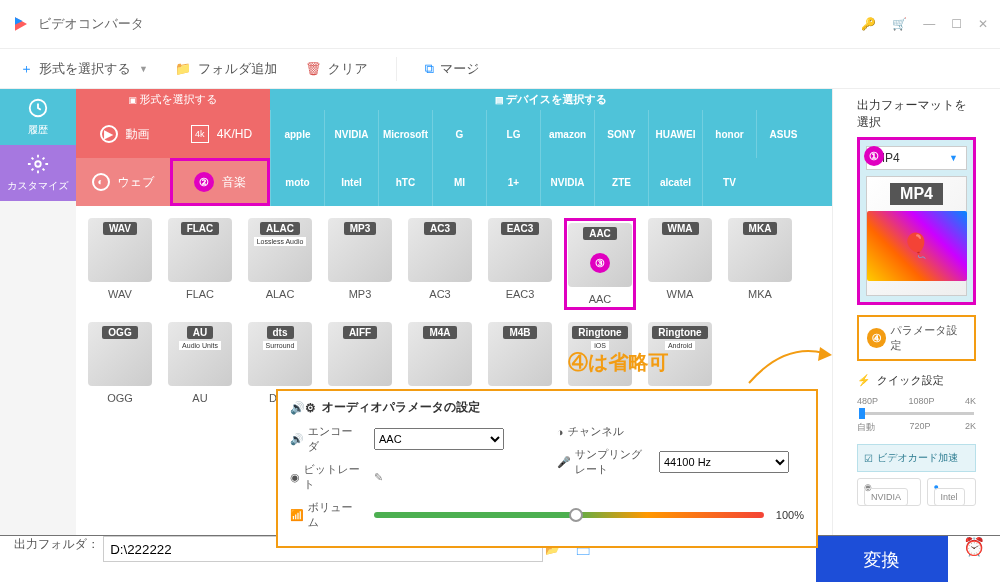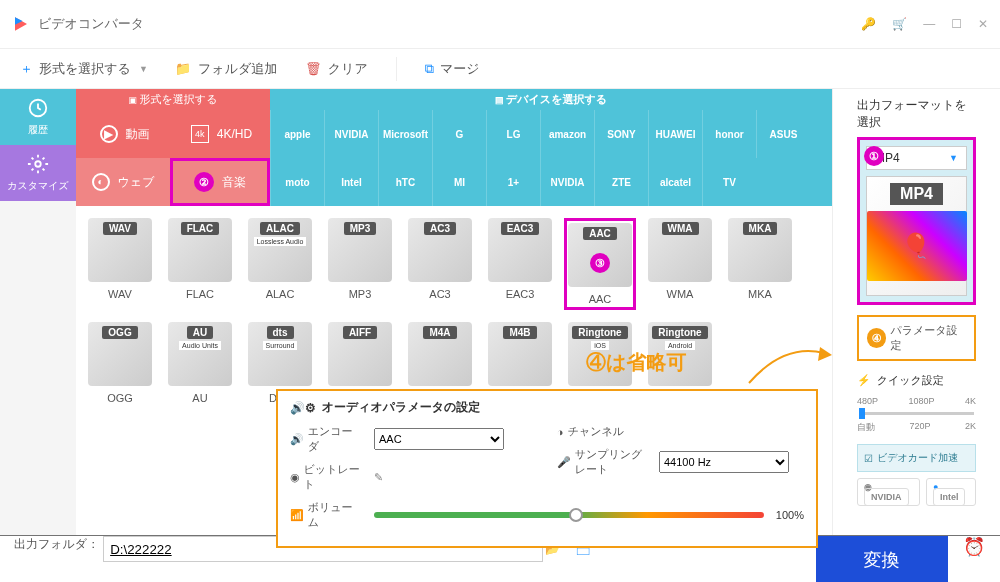--- a/index.html
+++ b/index.html
@@ -63,25 +63,25 @@
 .format-preview .mp4-box .tag { background: #555; color: #fff; font-weight: bold; padding: 2px 10px; font-size: 16px; }
 .format-preview .mp4-box .thumb { margin-top: 6px; width: 100px; height: 70px; background: linear-gradient(45deg, #ffcc00, #ff6600, #cc00ff, #0088ff); border-radius: 2px; display: flex; align-items: center; justify-content: center; }
 .param-btn { border: 2px solid #f39c12; padding: 6px 8px; margin-top: 10px; font-size: 11px; color: #555; cursor: pointer; display: flex; align-items: center; gap: 4px; background: #fff; }
 .quick-set { margin-top: 12px; }
 .quick-set .qs-title { display: flex; align-items: center; gap: 6px; font-size: 11px; color: #333; margin-bottom: 6px; }
 .qs-slider { position: relative; margin-top: 8px; }
 .qs-row { display: flex; justify-content: space-between; font-size: 9px; color: #888; margin: 2px 0; }
 .qs-track { height: 3px; background: #ccc; position: relative; margin: 6px 2px; }
 .qs-track .thumb { position: absolute; left: 0; top: -4px; width: 6px; height: 11px; background: #1e90ff; }
 .gpu-accel { margin-top: 10px; background: #e6f4f8; border: 1px solid #b8e0ea; padding: 6px; font-size: 10px; color: #2a7a8f; display: flex; align-items: center; gap: 4px; cursor: pointer; }
-.gpu-badges { display: flex; gap: 6px; margin-top: 6px; font-weight: bold; }
+.gpu-badges { display: flex; gap: 6px; margin-top: 6px; }
 .gpu-badges span { font-size: 9px; border: 1px solid #ddd; padding: 3px 6px; border-radius: 3px; color: #888; }
 .footer { height: 56px; display: flex; align-items: flex-start; padding: 0 14px; border-top: 1px solid #737373; gap: 4px; }
 .footer .label { font-size: 12px; color: #555; }
-.footer input { flex: 1; height: 26px; padding: 0 6px; border: 1px solid #ccc; text-decoration: underline; }
+.footer input { flex: 1; height: 26px; padding: 0 6px; border: 1px solid #ccc; }
 .footer .fbtn { width: 26px; height: 26px; display: flex; align-items: center; justify-content: center; color: #1e90ff; cursor: pointer; }
 .footer .convert { background: #1d4ed8; color: #fff; font-size: 18px; padding: 12px 48px; cursor: pointer; margin-left: auto; }
 .footer .alarm { color: #1e90ff; margin-left: 12px; cursor: pointer; font-size: 18px; }
 .arrow-svg { position: absolute; pointer-events: none; }
 </style>
 </head>
 <body>
 
 <div class="titlebar">
   <svg class="logo" viewBox="0 0 24 24">
@@ -293,21 +293,21 @@
           </div>
           <div class="format-item">
             <div class="format-icon">
               <span class="tag">Ringtone</span>
               <span class="sub">Android</span>
             </div>
             <span class="name">Ringtone</span>
           </div>
         </div>
 
-      <div class="annotation" style="left:510px;top:260px">④は省略可</div>
+      <div class="annotation" style="left:492px;top:260px">④は省略可</div>
 
       <svg class="arrow-svg" style="left:668px;top:244px" width="90" height="60">
           <path d="M5 50 Q 40 10 80 20" stroke="#f39c12" stroke-width="2" fill="none"></path>
           <polygon points="76,14 88,22 74,28" fill="#f39c12"></polygon>
         </svg>
 
       <div class="audio-params">
         <div class="ap-title">
           <span>🔊⚙</span>
           <span>オーディオパラメータの設定</span>

